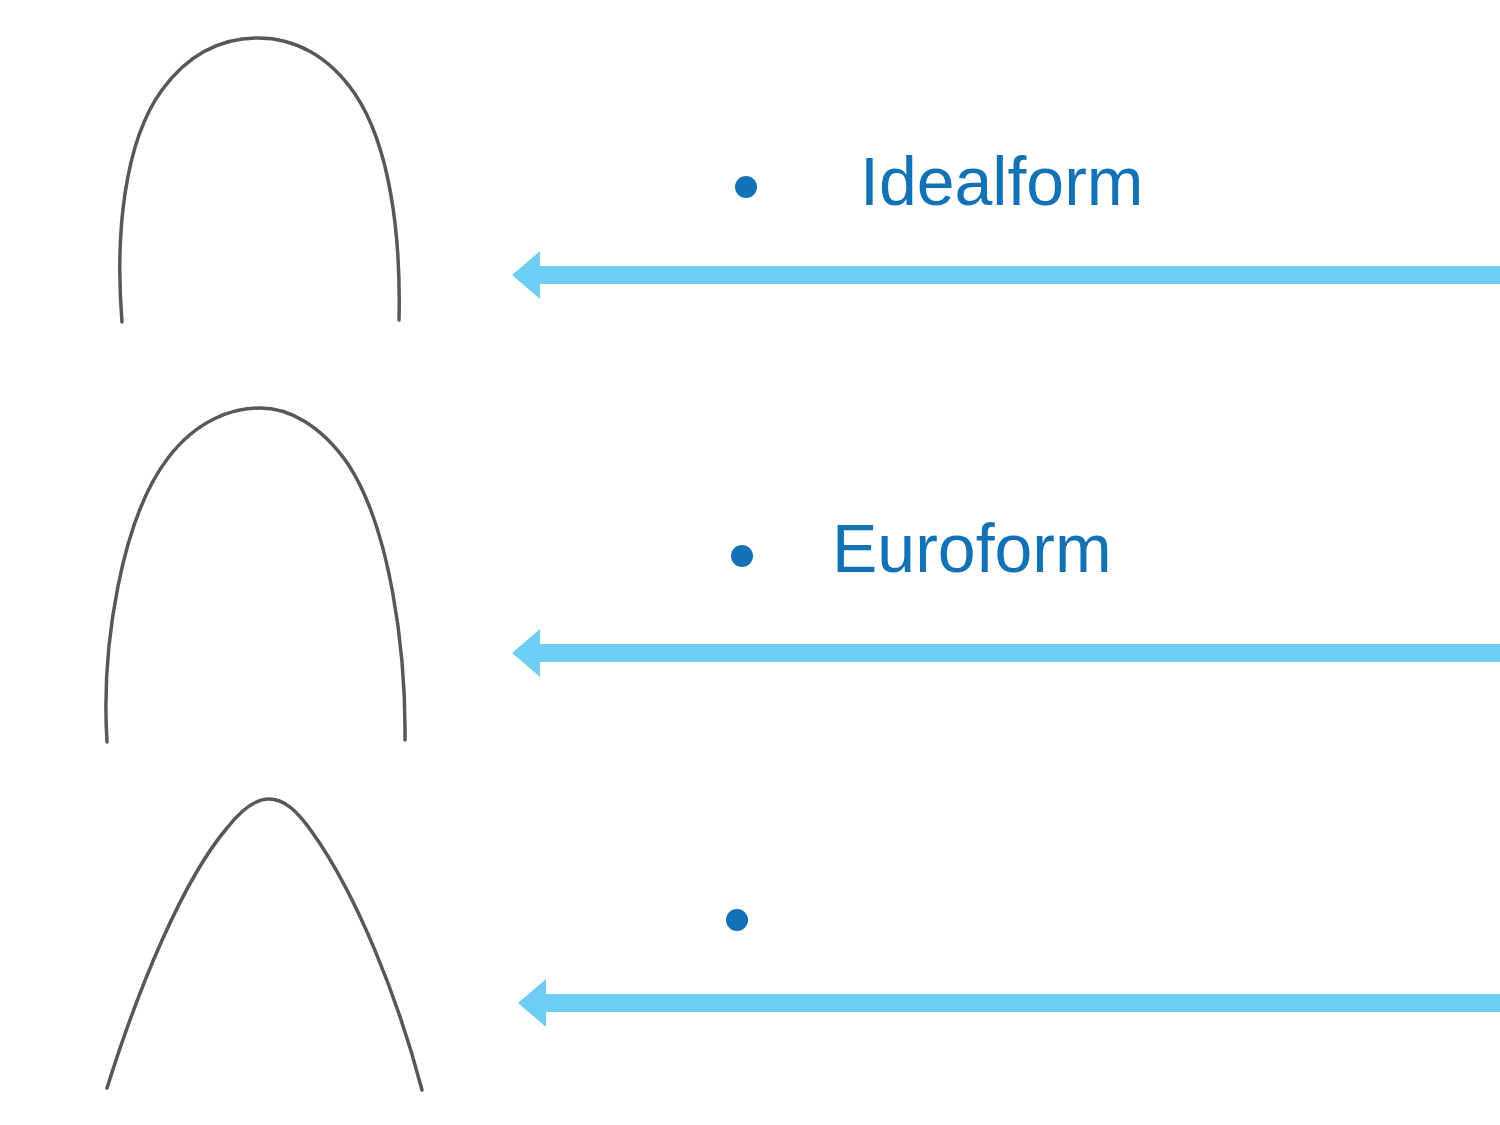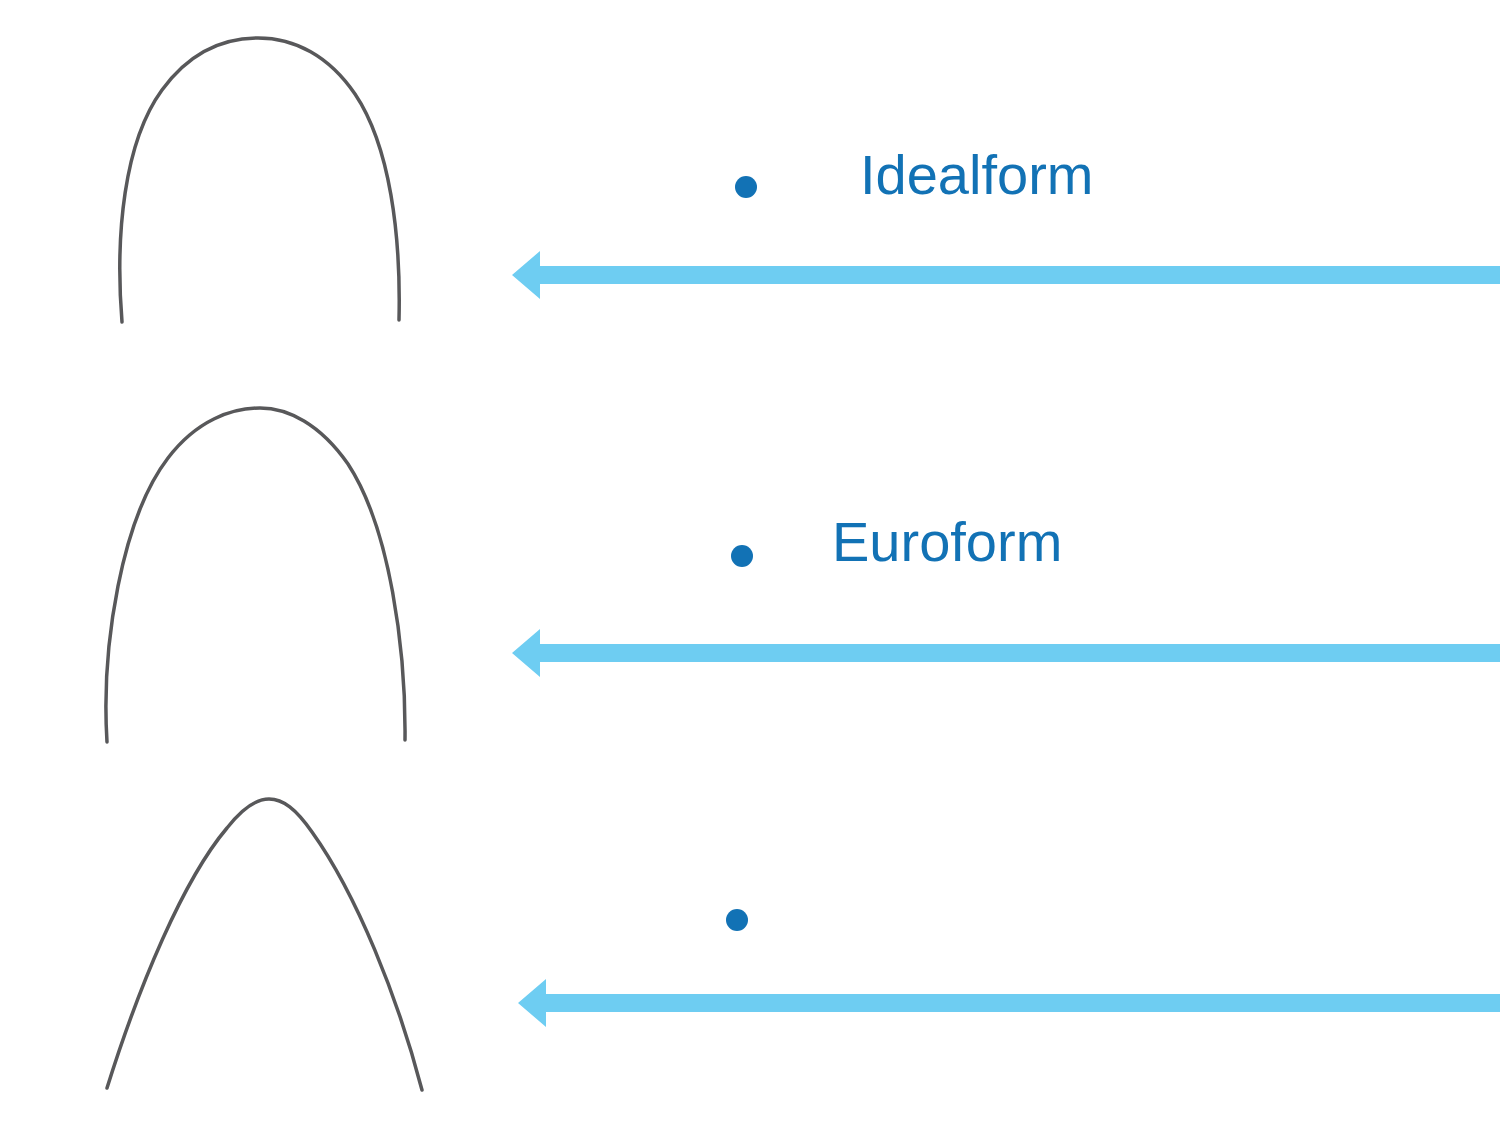--- a/index.html
+++ b/index.html
@@ -27,21 +27,21 @@
     height: 22px;
     border-radius: 50%;
     background: #1272b5;
   }
   .b1 { left: 735px; top: 176px; }
   .b2 { left: 731px; top: 545px; }
   .b3 { left: 726px; top: 909px; }
 
   .label {
     position: absolute;
-    font-size: 56px;
+    font-size: 68px;
     line-height: 1;
     color: #1272b5;
     white-space: nowrap;
     letter-spacing: 0;
   }
   .l1 { left: 860px; top: 147px; }
   .l2 { left: 832px; top: 514px; text-align: right; }
   .l3 { left: 818px; top: 882px; }
 
   .arrow { position: absolute; display: block; }

